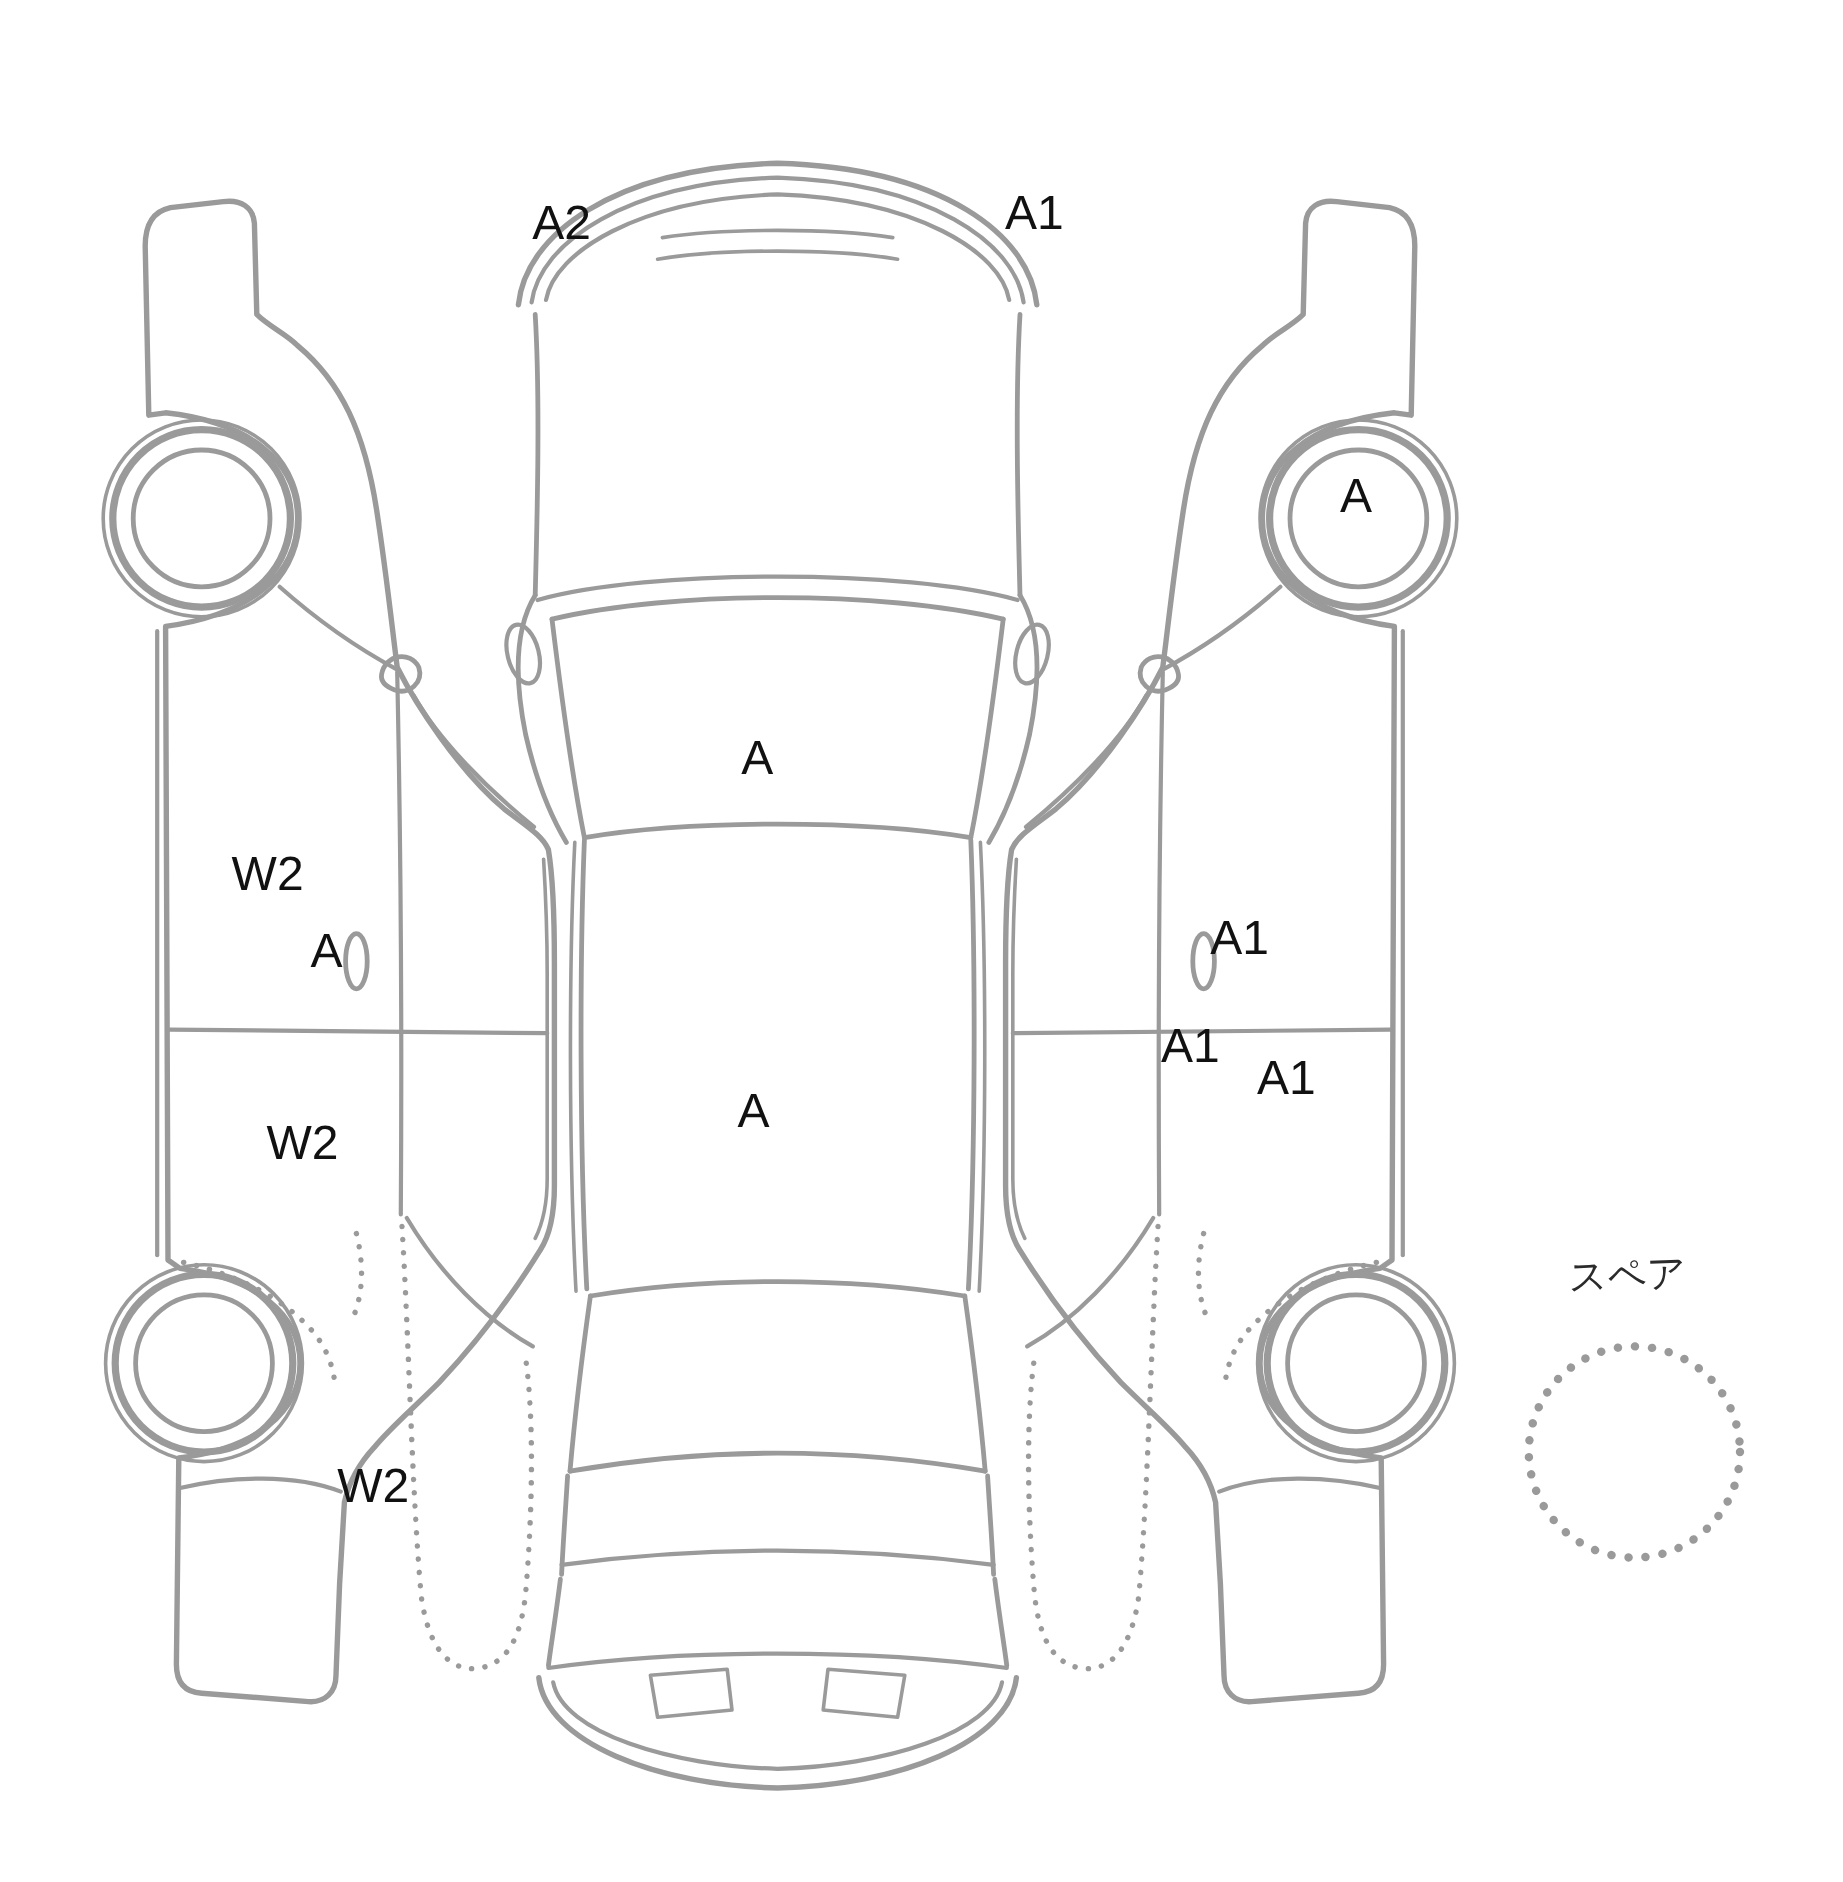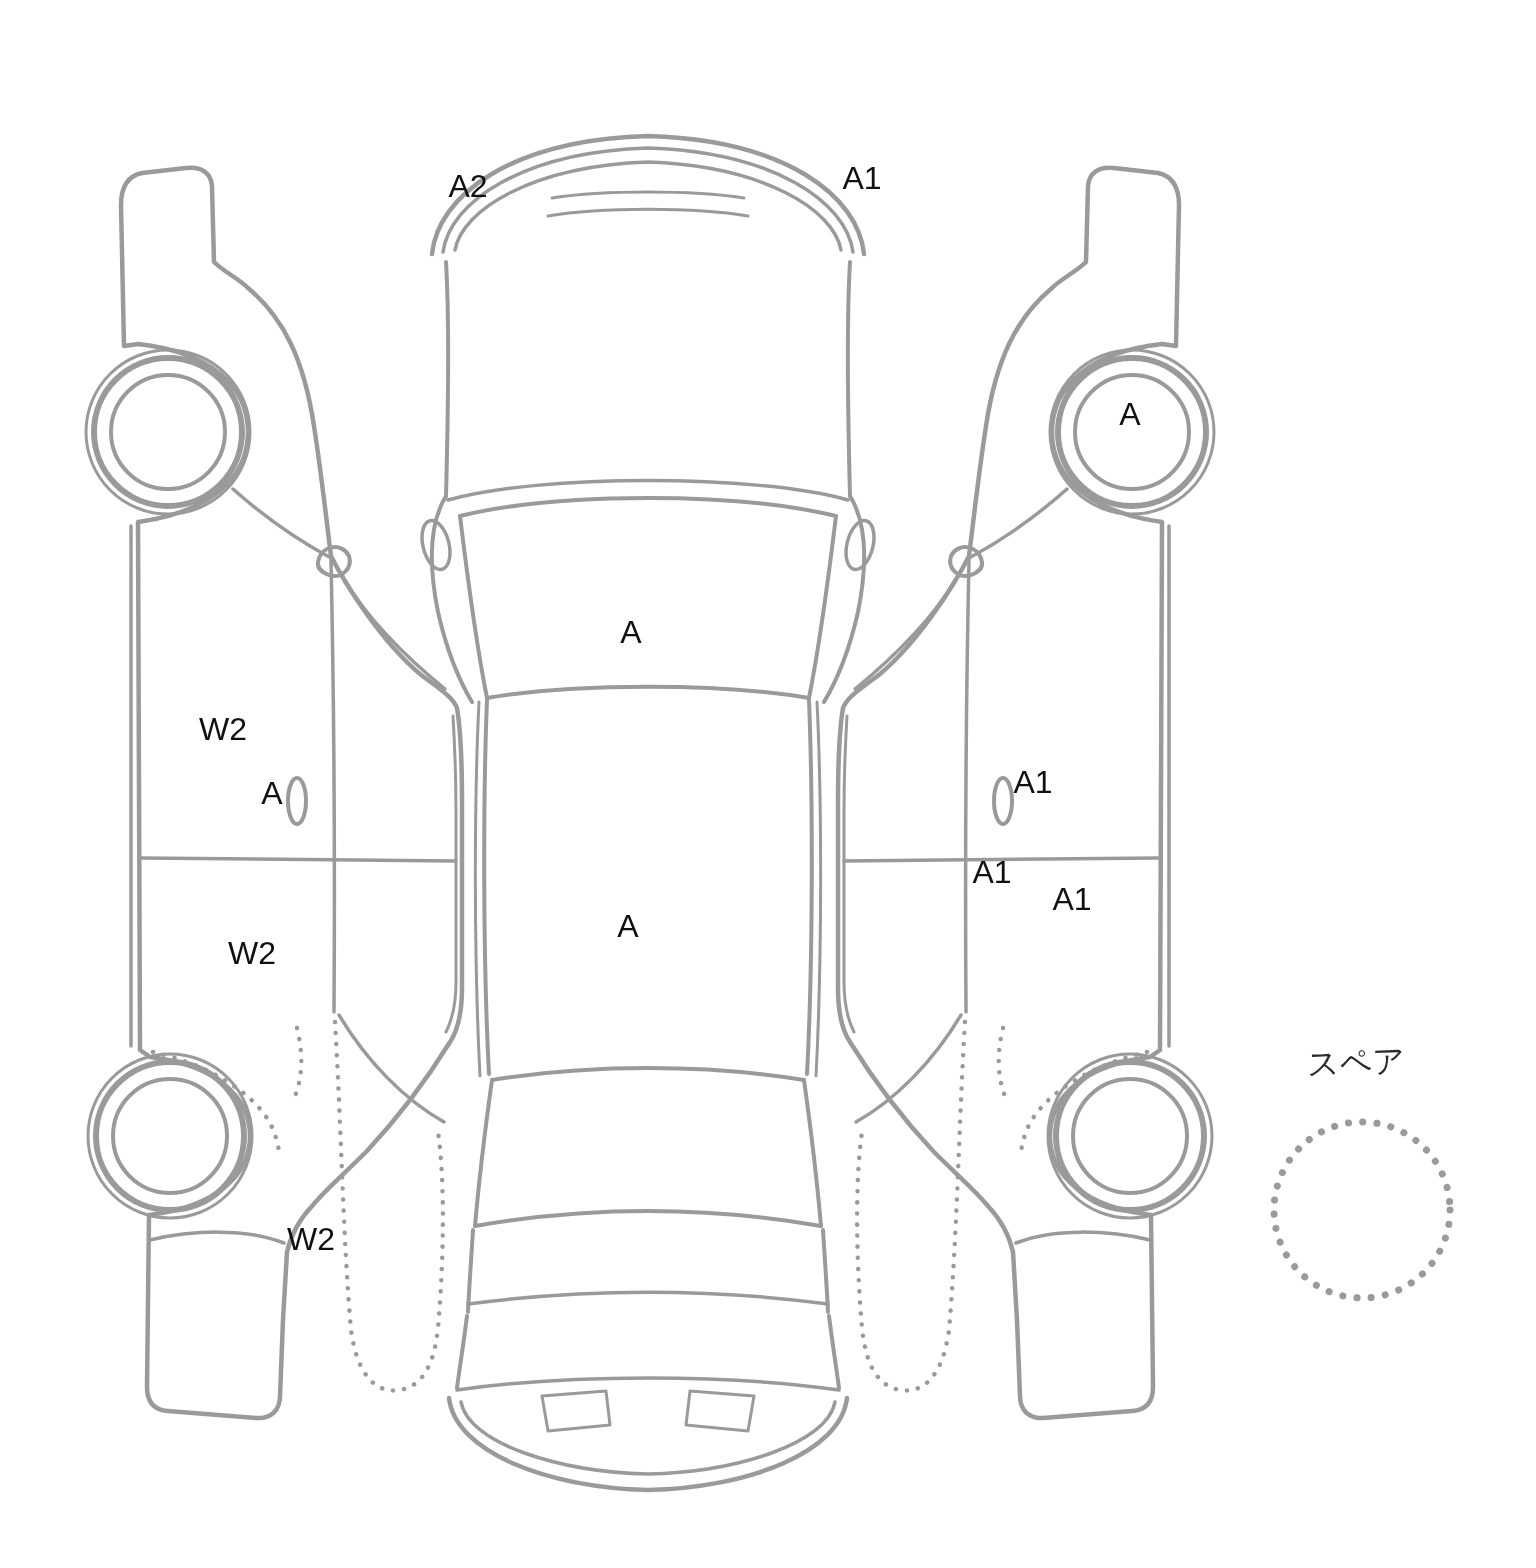--- a/index.html
+++ b/index.html
@@ -14,21 +14,21 @@
     overflow:hidden;
     font-family:"Liberation Sans",sans-serif;
   }
   .sketch{
     position:absolute;left:0;top:0;
   }
   .marker{
     position:absolute;
     transform:translate(-50%,-50%);
     font-family:"Liberation Sans",sans-serif;
-    font-size:32px;
+    font-size:40px;
     font-weight:500;
     line-height:1;
     color:var(--label);
     white-space:nowrap;
   }
   .spare-label{
     position:absolute;
     left:1356px;top:1062px;
     transform:translate(-50%,-50%) rotate(-2deg);
     font-family:"Liberation Sans",sans-serif;

